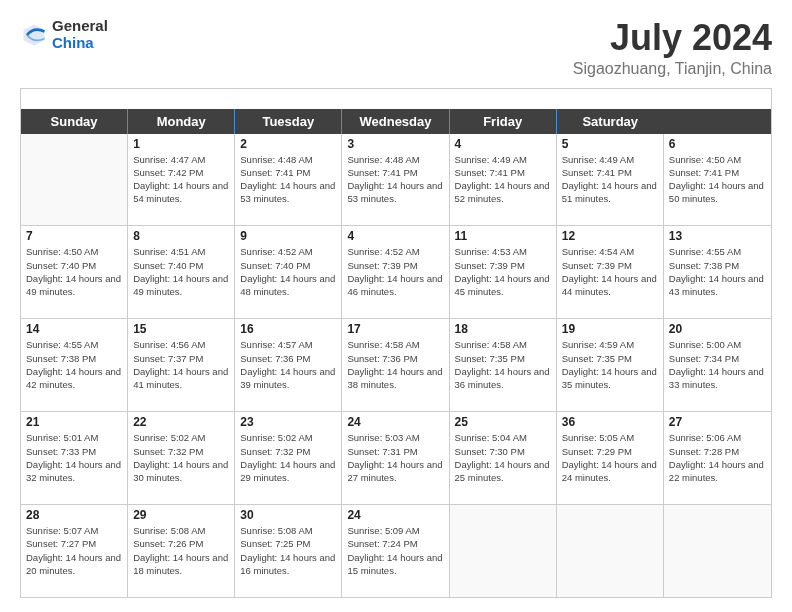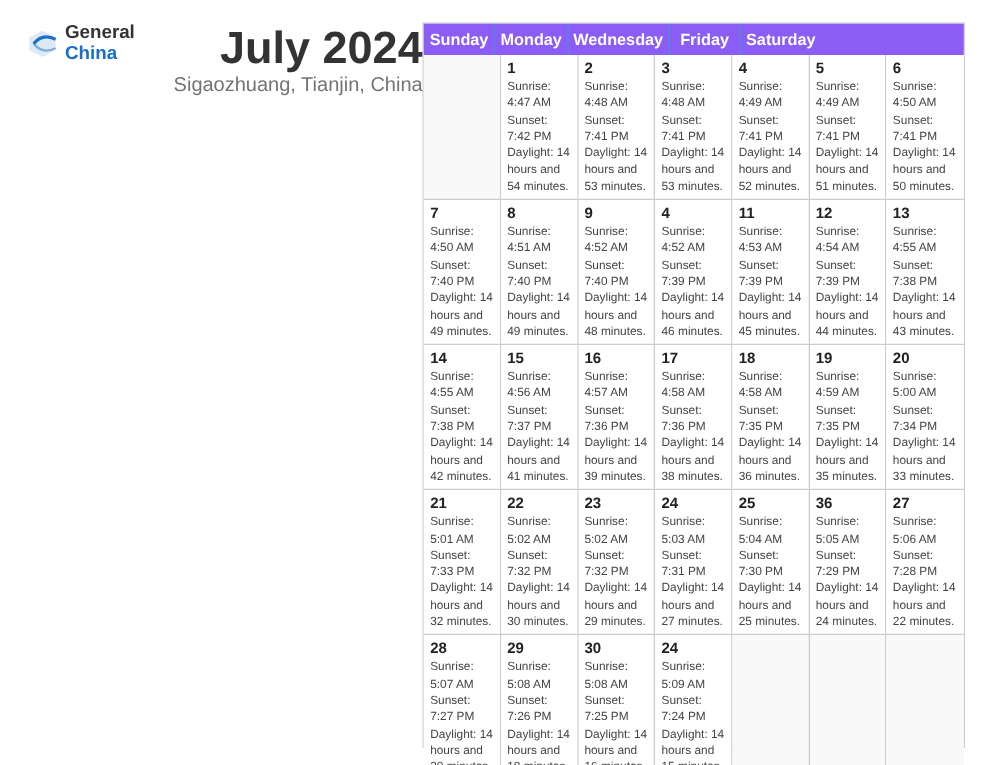--- a/index.html
+++ b/index.html
@@ -8,21 +8,21 @@
       background: #fff;
       width: 792px;
       height: 612px;
       overflow: hidden;
     }
     .page {
       width: 792px;
       height: 612px;
       padding: 18px 20px 14px 20px;
       display: flex;
-      flex-direction: row;
+      flex-direction: column;
     }
     .header {
       display: flex;
       justify-content: space-between;
       align-items: flex-start;
       margin-bottom: 10px;
     }
     .logo {
       display: flex;
       align-items: center;
@@ -64,21 +64,22 @@
     }
     .calendar {
       flex: 1;
       display: flex;
       flex-direction: column;
       border: 1px solid #ccc;
     }
     .cal-header-row {
       display: grid;
       grid-template-columns: repeat(7, 1fr);
-      background: #8b5cf6;
+      background: #404040;
+      margin-top: 20px;
     }
     .cal-header-cell {
       color: #fff;
       font-size: 13px;
       font-weight: bold;
       text-align: center;
       padding: 5px 4px;
       border-right: 1px solid #4a8dd5;
     }
     .cal-header-cell:last-child { border-right: none; }
@@ -136,20 +137,21 @@
     <div class="title-block">
       <div class="main-title">July 2024</div>
       <div class="subtitle">Sigaozhuang, Tianjin, China</div>
     </div>
   </div>
 
   <div class="calendar">
     <div class="cal-header-row" id="cal-header">
         <div class="cal-header-cell">Sunday</div>
         <div class="cal-header-cell">Monday</div>
+        <div class="cal-header-cell">Tuesday</div>
         <div class="cal-header-cell">Wednesday</div>
         <div class="cal-header-cell">Friday</div>
         <div class="cal-header-cell">Saturday</div>
       </div>
     <div class="cal-body" id="cal-body">
         <div class="cal-week">
           <div class="cal-cell empty"></div>
           <div class="cal-cell">
             <div class="day-num">1</div>
             <div class="day-info">Sunrise: 4:47 AM<br>Sunset: 7:42 PM<br>Daylight: 14 hours and 54 minutes.</div>

